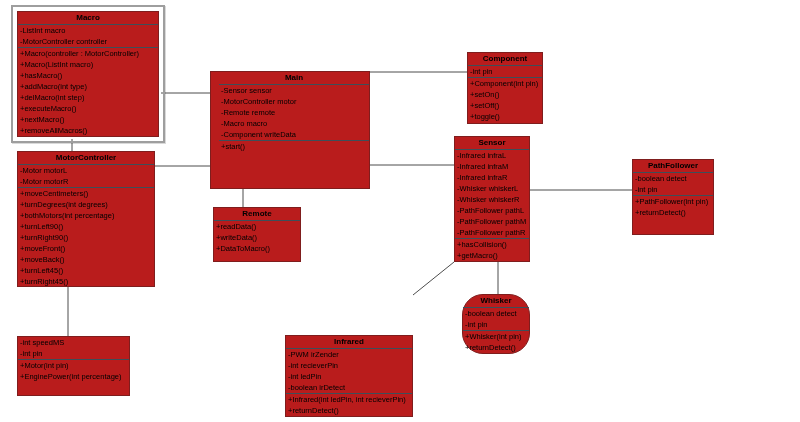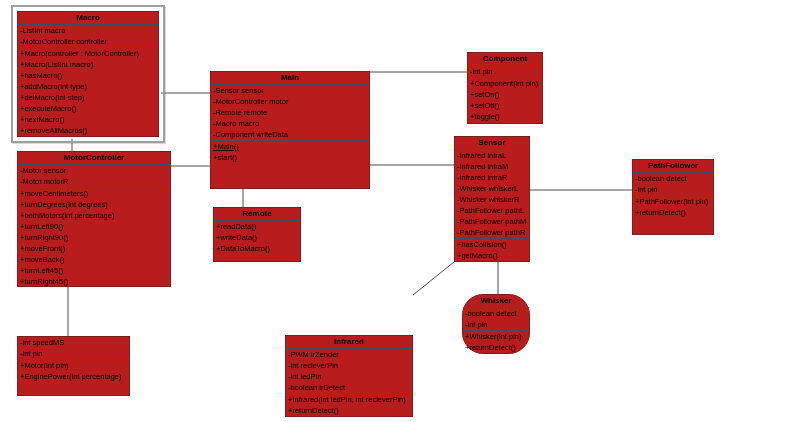--- a/index.html
+++ b/index.html
@@ -14,23 +14,23 @@
              background:#b91c1c;border:1px solid #7f1d1d;
              font-size:7.5px;color:#000;line-height:11px;}
   .uml-class .t{font-weight:bold;font-size:8px;text-align:center;
                 line-height:12px;height:12px;border-bottom:1px solid #3d4f59;
                 overflow:hidden;white-space:nowrap;}
   .uml-class .attrs{border-bottom:1px solid #3d4f59;}
   .uml-class .row{padding:0 2px;white-space:nowrap;overflow:hidden;height:11px;}
   .uml-class .row.static{text-decoration:underline;}
   
   #cls-macro          {left:17px; top:11px; width:142px;height:126px;}
-  #cls-motorcontroller{left:17px; top:151px;width:154px;height:136px;}
+  #cls-motorcontroller{left:17px; top:151px;width:138px;height:136px;}
   #cls-motor          {left:17px; top:336px;width:113px;height:60px;}
-  #cls-main           {left:210px;top:71px; width:160px;height:118px;}
+  #cls-main           {left:210px;top:71px; width:160px;height:118px;padding-left:8px;}
   #cls-remote         {left:213px;top:207px;width:88px; height:55px;}
   #cls-component      {left:467px;top:52px; width:76px; height:72px;}
   #cls-sensor         {left:454px;top:136px;width:76px; height:126px;}
   #cls-pathfollower   {left:632px;top:159px;width:82px; height:76px;}
   #cls-infrared       {left:285px;top:295px;width:128px;height:82px;margin-top:40px;}
   #cls-whisker        {left:462px;top:294px;width:68px; height:60px;border-radius:21px;}
   #macro-frame{left:11px;top:5px;width:150px;height:134px;}
 </style>
 </head>
 <body>
@@ -66,21 +66,21 @@
         <div class="row">+delMacro(int step)</div>
         <div class="row">+executeMacro()</div>
         <div class="row">+nextMacro()</div>
         <div class="row">+removeAllMacros()</div>
       </div>
   </div>
 
   <div class="uml-class" id="cls-motorcontroller">
     <div class="t">MotorController</div>
     <div class="attrs">
-        <div class="row">-Motor sensor</div>
+        <div class="row">-Motor motorL</div>
         <div class="row">-Motor motorR</div>
       </div>
     <div class="methods">
         <div class="row">+moveCentimeters()</div>
         <div class="row">+turnDegrees(int degrees)</div>
         <div class="row">+bothMotors(int percentage)</div>
         <div class="row">+turnLeft90()</div>
         <div class="row">+turnRight90()</div>
         <div class="row">+moveFront()</div>
         <div class="row">+moveBack()</div>
@@ -103,21 +103,20 @@
   <div class="uml-class" id="cls-main">
     <div class="t">Main</div>
     <div class="attrs">
         <div class="row">-Sensor sensor</div>
         <div class="row">-MotorController motor</div>
         <div class="row">-Remote remote</div>
         <div class="row">-Macro macro</div>
         <div class="row">-Component writeData</div>
       </div>
     <div class="methods">
-        <div class="row static">+Main()</div>
         <div class="row">+start()</div>
       </div>
   </div>
 
   <div class="uml-class" id="cls-remote">
     <div class="t">Remote</div>
 
     <div class="methods">
         <div class="row">+readData()</div>
         <div class="row">+writeData()</div>

